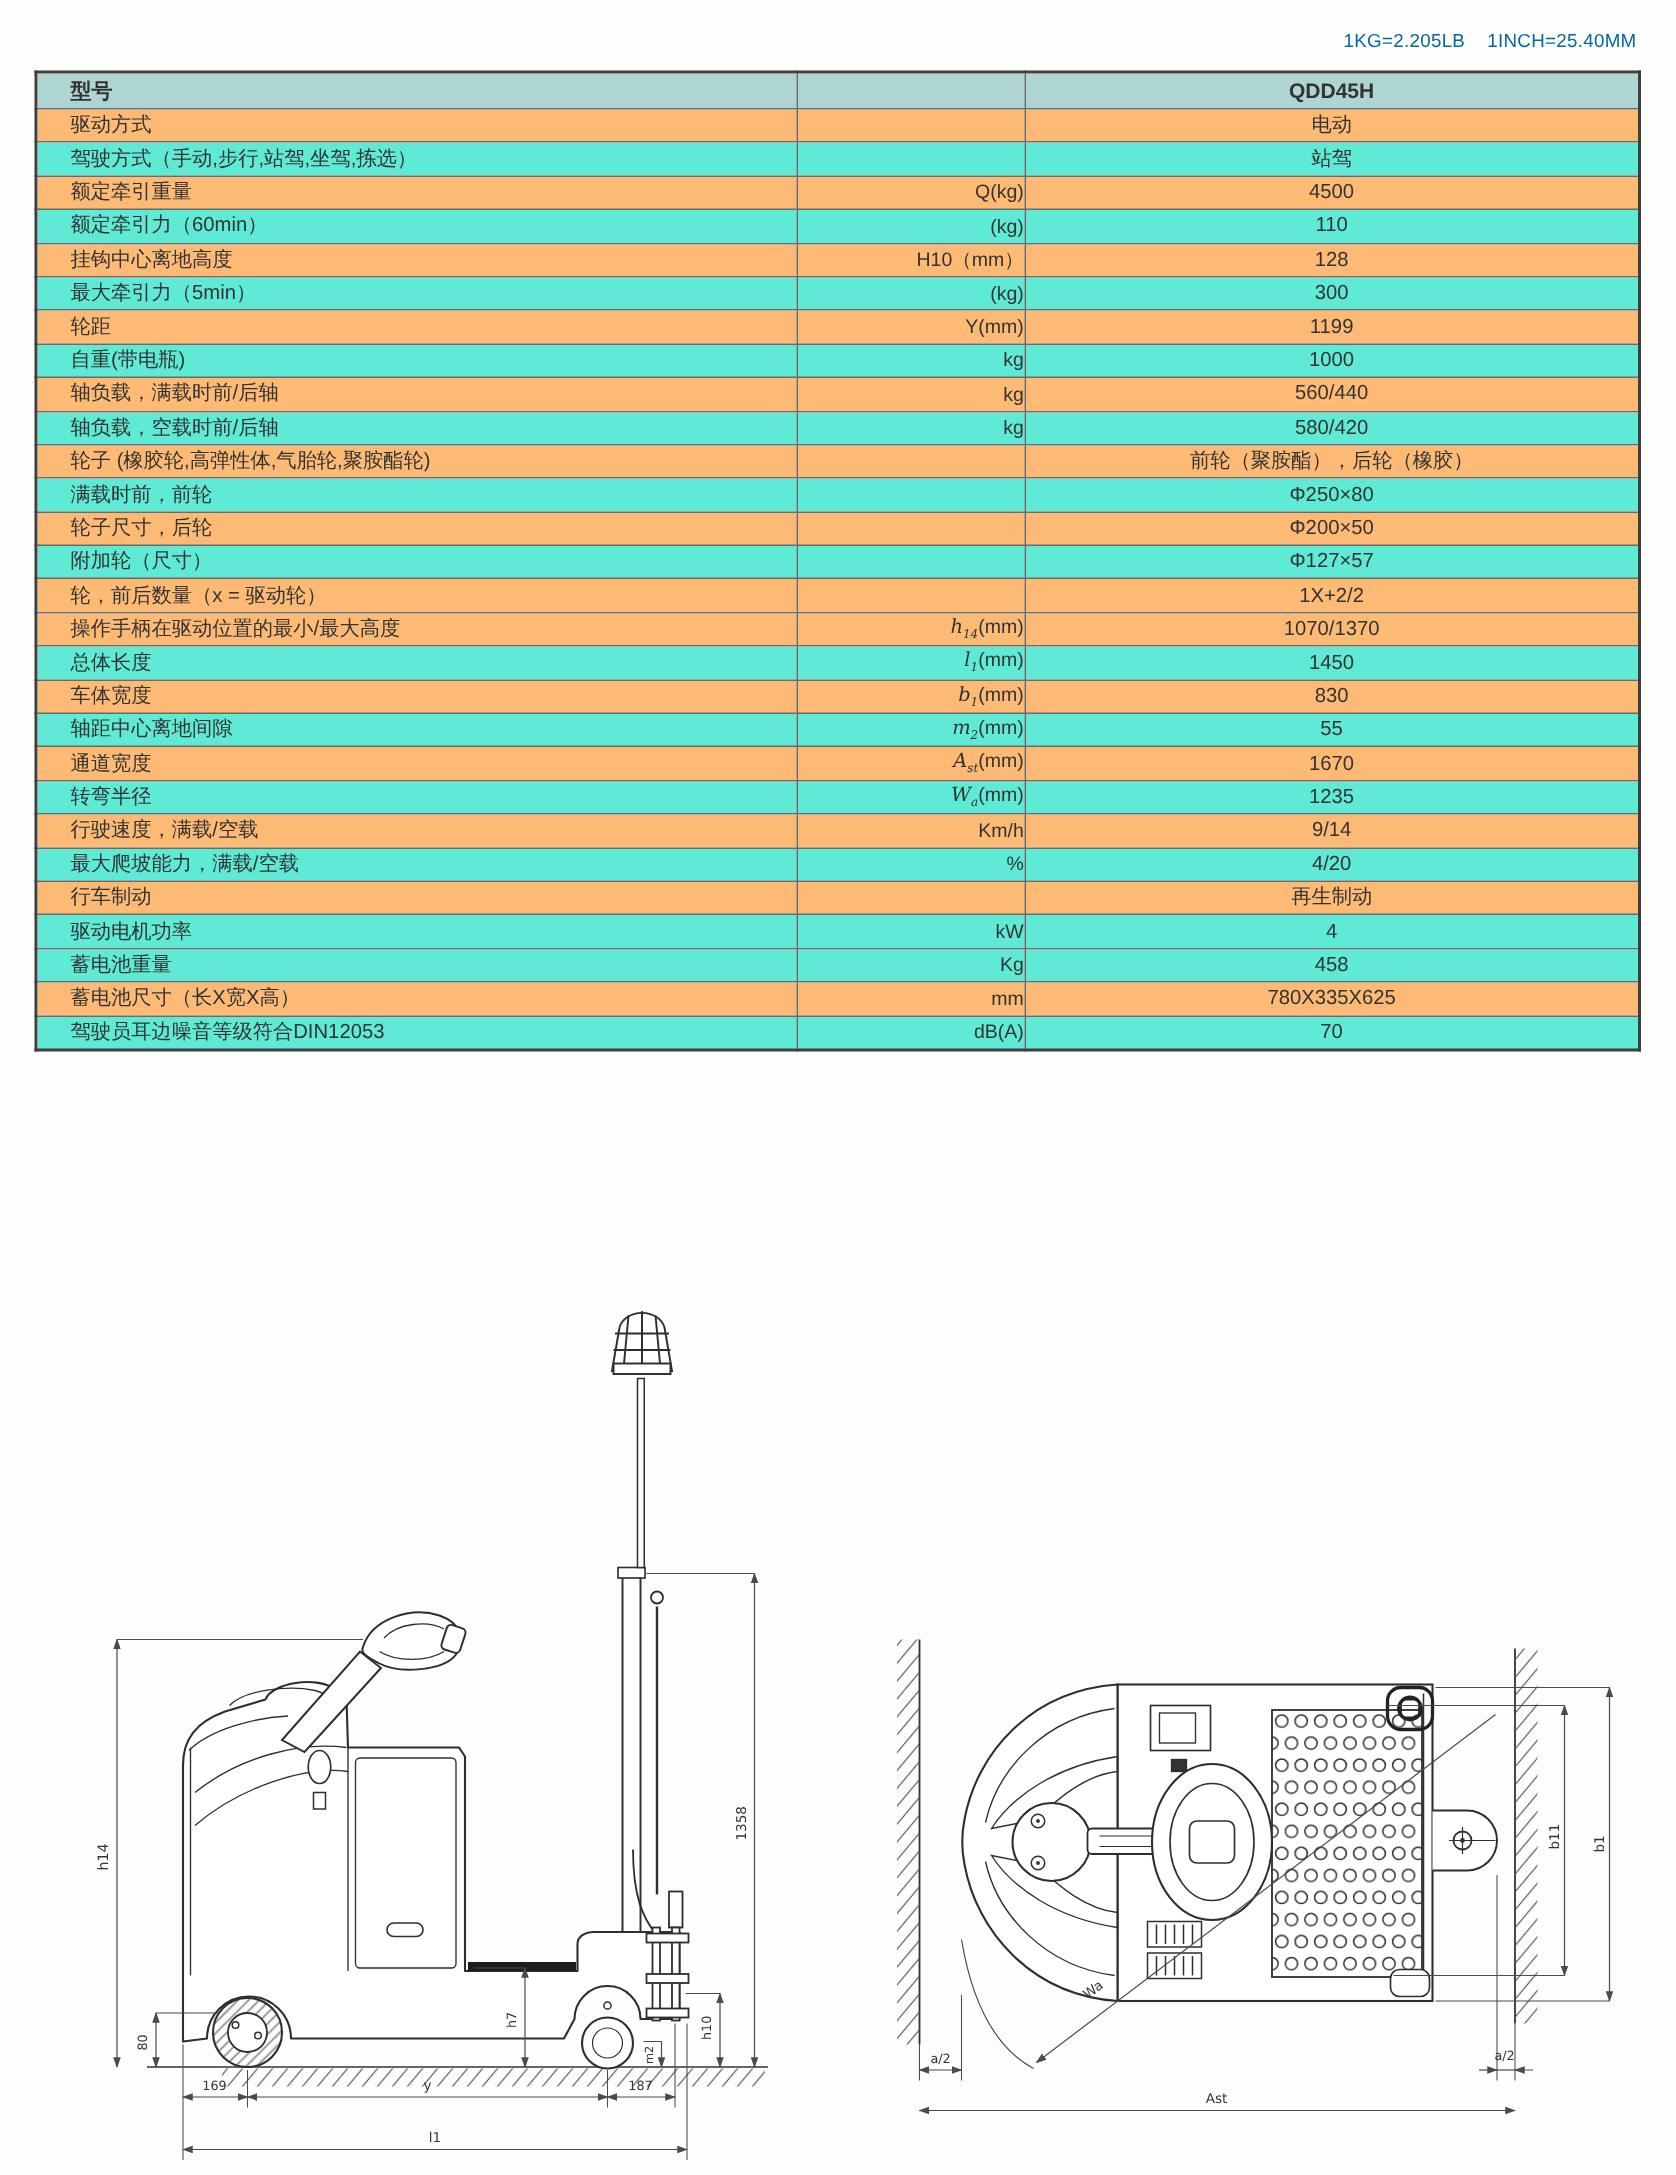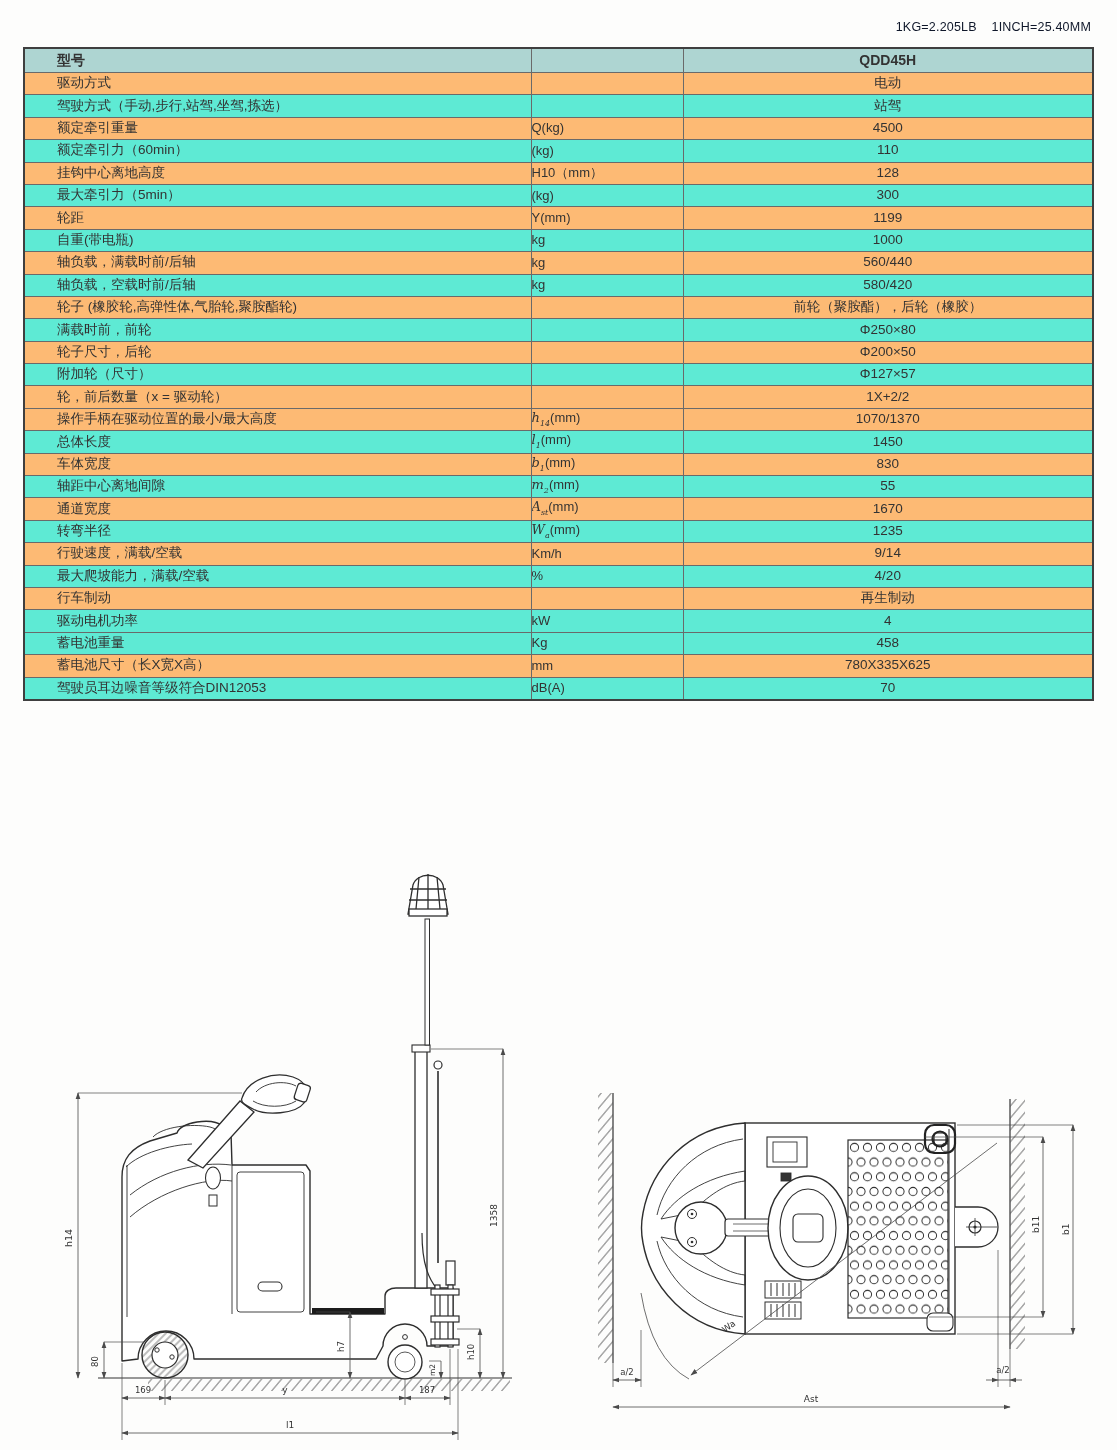--- a/index.html
+++ b/index.html
@@ -1,22 +1,22 @@
 <!DOCTYPE html>
 <html><head>
 <meta charset="utf-8">
 <style>
   html,body{margin:0;padding:0;background:#fdfdfc;}
   body{width:1117px;height:1450px;position:relative;font-family:"Liberation Sans","DejaVu Sans",sans-serif;color:#333;}
-  .conv{position:absolute;top:20px;right:26px;font-size:12.5px;color:#0f172a;white-space:pre;letter-spacing:.2px;}
+  .conv{position:absolute;top:20px;right:26px;font-size:12.5px;color:#0369a1;white-space:pre;letter-spacing:.2px;}
   table.spec{position:absolute;left:23px;top:47px;width:1069px;border-collapse:collapse;table-layout:fixed;
     border:2px solid #3f3f3f;font-size:13.5px;color:#333;}
   table.spec td,table.spec th{border:1px solid #6a6a6a;height:21.4px;padding:0;line-height:1.1;overflow:hidden;white-space:nowrap;}
-  table.spec .c-label{padding-left:32px;text-align:left;}
-  table.spec .c-unit{text-align:left;font-size:13px;margin-left:22px;}
+  table.spec .c-label{padding-left:22px;text-align:left;}
+  table.spec .c-unit{text-align:right;font-size:13px;margin-left:22px;}
   table.spec .c-value{text-align:center;margin-left:48px;}
   table.spec tr.head{background:#aed5d2;}
   table.spec tr.head td{font-weight:600;font-size:14px;height:23px;}
   table.spec tr{background:#fdba74;}
   table.spec tr.alt{background:#5eead4;}
   .u-var{font-style:italic;font-family:"DejaVu Serif",serif;}
   sub{font-size:8px;}
   svg text{font-family:"DejaVu Sans",sans-serif;fill:#333;}
   .dim line,.dim path{stroke:#4a4a4a;stroke-width:.8;fill:none;}
   .thin{stroke-width:.7 !important;}

